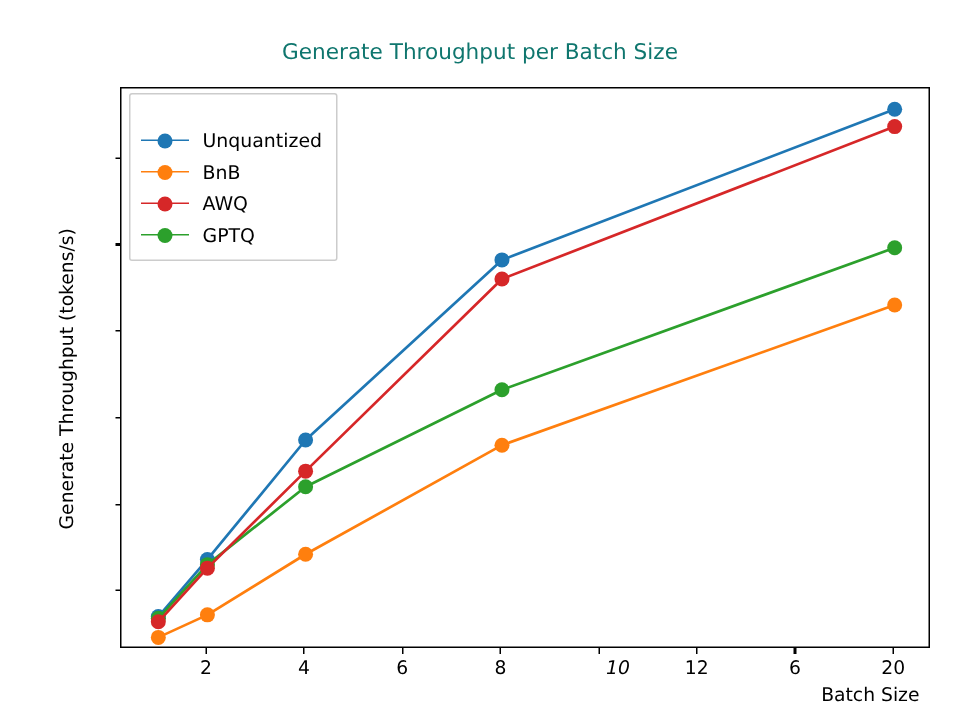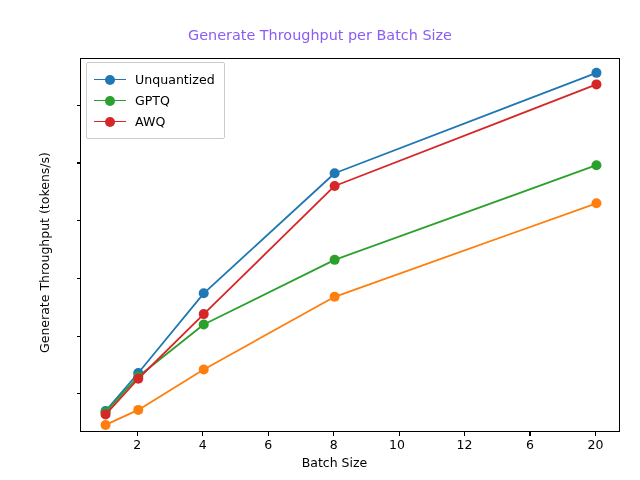--- a/index.html
+++ b/index.html
@@ -19,21 +19,21 @@
     height: 480px;
     background: #ffffff;
   }
   #chart-title {
     position: absolute;
     left: 0;
     top: 27px;
     width: 640px;
     text-align: center;
     font-size: 14.4px;
-    color: #8b5cf6;
+    color: #0f766e;
   }
   
   #plot-area {
     position: absolute;
     left: 80px;
     top: 58px;
     width: 540px;
     height: 374px;
     border: 1.1px solid #000000;
     box-sizing: border-box;
@@ -74,41 +74,40 @@
     top: 432px;
     width: 1.1px;
     height: 3.5px;
     background: #000000;
   }
   #xlabel {
     position: absolute;
     left: 0;
     top: 455px;
     width: 613px;
-    text-align: center;
+    text-align: right;
     font-size: 12.5px;
     color: #000000;
-    padding-left: 28px;
   }
   #ylabel {
     position: absolute;
     left: -106px;
     top: 245px;
     width: 300px;
     text-align: center;
     font-size: 12.5px;
     color: #000000;
     transform: rotate(-90deg);
     transform-origin: center center;
   }
   #legend {
     position: absolute;
     left: 86px;
     top: 62px;
-    padding: 6px 9px 6px 7px;
+    padding: 20px 9px 6px 7px;
     background: #ffffff;
     border: 1px solid #cccccc;
     border-radius: 2px;
   }
   .legend-row {
     display: flex;
     align-items: center;
     height: 21px;
   }
   .legend-swatch {
@@ -161,21 +160,21 @@
   <div id="x-ticks">
       <div class="xtick-mark" style="left: 136.723px;"></div>
       <div class="xtick-label" style="left: 137.273px;">2</div>
       <div class="xtick-mark" style="left: 202.177px;"></div>
       <div class="xtick-label" style="left: 202.727px;">4</div>
       <div class="xtick-mark" style="left: 267.632px;"></div>
       <div class="xtick-label" style="left: 268.182px;">6</div>
       <div class="xtick-mark" style="left: 333.086px;"></div>
       <div class="xtick-label" style="left: 333.636px;">8</div>
       <div class="xtick-mark" style="left: 398.541px;"></div>
-      <div class="xtick-label" style="left: 397px;">10</div>
+      <div class="xtick-label" style="left: 412px; font-style: italic;">10</div>
       <div class="xtick-mark" style="left: 463.995px;"></div>
       <div class="xtick-label" style="left: 464.545px;">12</div>
       <div class="xtick-mark" style="left: 529.45px;"></div>
       <div class="xtick-label" style="left: 530px;">6</div>
       <div class="xtick-mark" style="left: 594.905px;"></div>
       <div class="xtick-label" style="left: 595.455px;">20</div>
     </div>
   <div id="xlabel">Batch Size</div>
 
   <div id="plot-area">
@@ -210,27 +209,34 @@
   <div id="legend">
       <div class="legend-row">
         <span class="legend-swatch">
           <span class="legend-line" style="background: rgb(31, 119, 180);"></span>
           <span class="legend-dot" style="background: rgb(31, 119, 180);"></span>
         </span>
         <span class="legend-label">Unquantized</span>
       </div>
       <div class="legend-row">
         <span class="legend-swatch">
+          <span class="legend-line" style="background: rgb(255, 127, 14);"></span>
+          <span class="legend-dot" style="background: rgb(255, 127, 14);"></span>
+        </span>
+        <span class="legend-label">BnB</span>
+      </div>
+      <div class="legend-row">
+        <span class="legend-swatch">
+          <span class="legend-line" style="background: rgb(214, 39, 40);"></span>
+          <span class="legend-dot" style="background: rgb(214, 39, 40);"></span>
+        </span>
+        <span class="legend-label">AWQ</span>
+      </div>
+      <div class="legend-row">
+        <span class="legend-swatch">
           <span class="legend-line" style="background: rgb(44, 160, 44);"></span>
           <span class="legend-dot" style="background: rgb(44, 160, 44);"></span>
         </span>
         <span class="legend-label">GPTQ</span>
       </div>
-      <div class="legend-row">
-        <span class="legend-swatch">
-          <span class="legend-line" style="background: rgb(214, 39, 40);"></span>
-          <span class="legend-dot" style="background: rgb(214, 39, 40);"></span>
-        </span>
-        <span class="legend-label">AWQ</span>
-      </div>
     </div>
 
 </div>
 
 </body></html>

